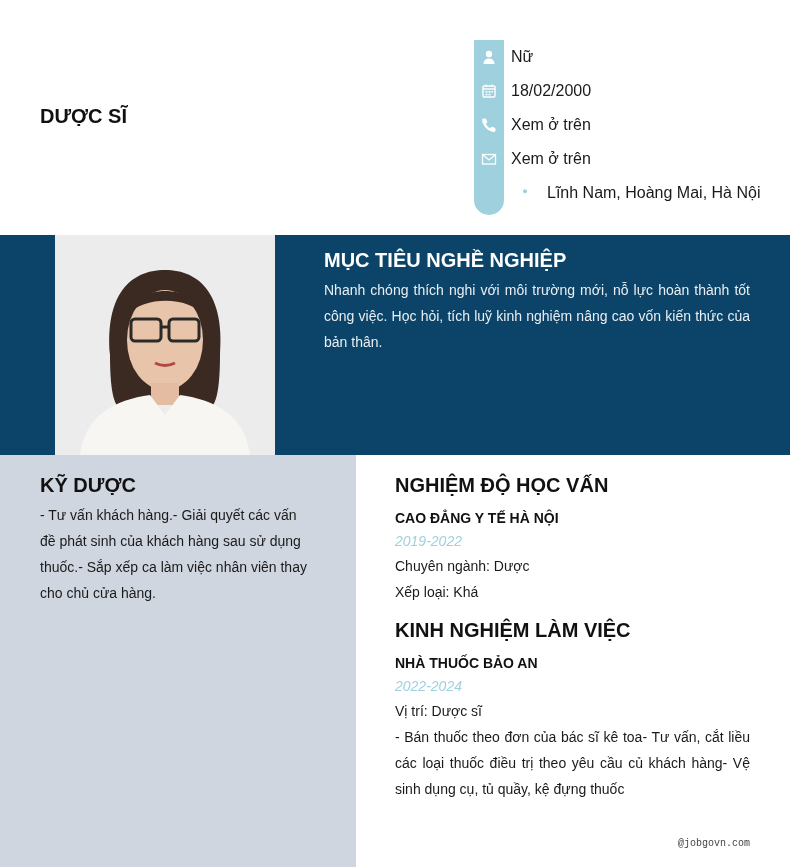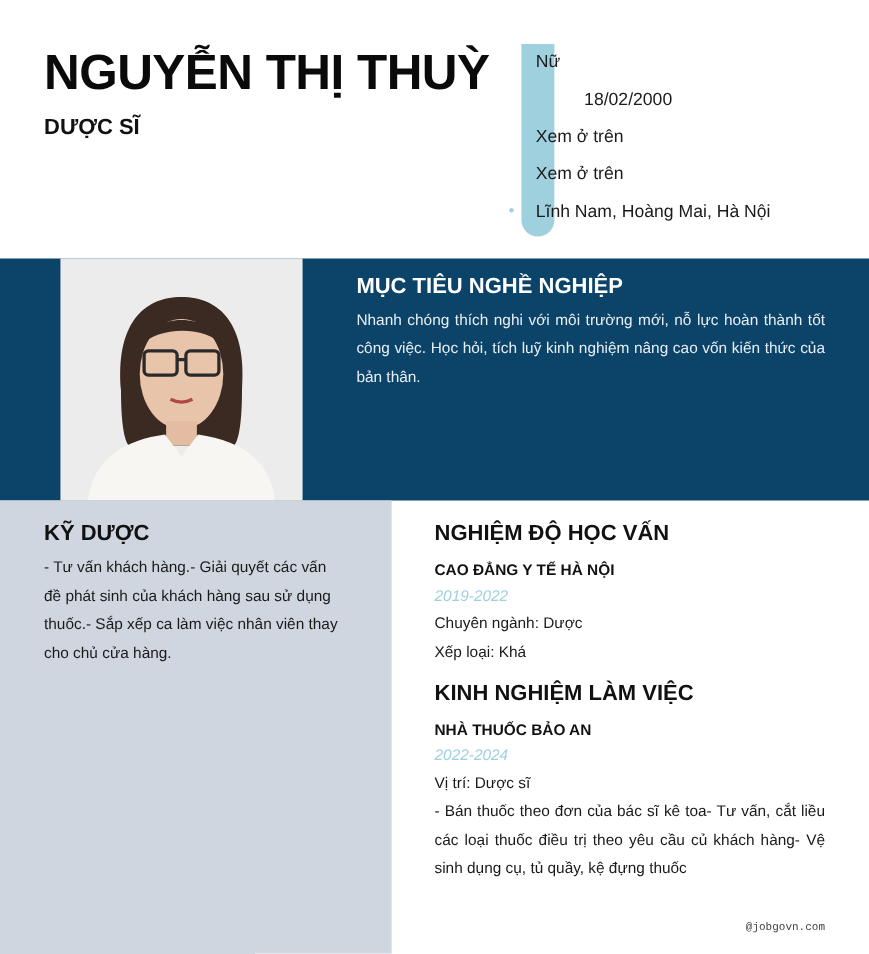--- a/index.html
+++ b/index.html
@@ -4,21 +4,21 @@
 <style>
   * { box-sizing: border-box; margin: 0; padding: 0; }
   html, body { width: 790px; height: 867px; background: #ffffff; overflow: hidden; }
   body { font-family: "Liberation Sans", "DejaVu Sans", sans-serif; color: #111; position: relative; }
 
   .header { position: absolute; left: 0; top: 0; width: 790px; height: 235px; background: #fff; }
   .name { position: absolute; left: 40px; top: 40px; font-size: 45px; font-weight: bold; letter-spacing: -0.5px; color: #0a0a0a; white-space: nowrap; }
   .title { position: absolute; left: 40px; top: 105px; font-size: 20px; font-weight: bold; color: #111; }
 
   .info-rail { position: absolute; left: 474px; top: 40px; width: 30px; height: 175px; background: #9fd0de; border-radius: 0 0 15px 15px; }
-  .info-row { position: absolute; left: 450px; height: 34px; display: flex; align-items: center; text-align: center; }
+  .info-row { position: absolute; left: 474px; height: 34px; display: flex; align-items: center; text-align: center; }
   .info-icon { width: 30px; height: 34px; display: flex; align-items: center; justify-content: center; }
   .info-icon svg { width: 16px; height: 16px; }
   .info-text { margin-left: 7px; font-size: 16px; color: #1a1a1a; white-space: nowrap; }
 
   .band { position: absolute; left: 0; top: 235px; width: 790px; height: 220px; background: #0b4468; }
   .photo { position: absolute; left: 55px; top: 235px; width: 220px; height: 220px; background: #ececec; overflow: hidden; }
   .objective-title { position: absolute; left: 324px; top: 249px; font-size: 20px; font-weight: bold; color: #fff; }
   .objective-text { position: absolute; left: 324px; top: 277px; width: 426px; font-size: 14px; line-height: 26px; color: #e8eef3; text-align: justify; }
 
   .left-col { position: absolute; left: 0; top: 455px; width: 356px; height: 412px; background: #d0d6e0; }
@@ -30,37 +30,36 @@
   .period { position: absolute; left: 395px; font-size: 14px; font-style: italic; color: #9fd0de; }
   .line { position: absolute; left: 395px; font-size: 14px; color: #1a1a1a; white-space: nowrap; }
   .desc { position: absolute; left: 395px; width: 355px; font-size: 14px; line-height: 26px; color: #1a1a1a; text-align: justify; }
 
   .watermark { position: absolute; right: 40px; top: 838px; font-family: "Liberation Mono", "DejaVu Sans Mono", monospace; font-size: 10px; color: #444; }
 </style>
 </head>
 <body>
 
 <div class="header">
-  <div class="name">NGUYỄN THỊ THUỲ</div>
   <div class="title">DƯỢC SĨ</div>
 </div>
 
 <div class="info-rail"></div>
 
 <div class="info-row" style="top:40px;">
   <span class="info-icon">
     <svg viewBox="0 0 16 16">
         <circle cx="8" cy="5" r="3.2" fill="#fff"></circle>
         <path d="M2.5 15c0-3.5 2.5-5.5 5.5-5.5s5.5 2 5.5 5.5z" fill="#fff"></path>
       </svg>
   </span>
   <span class="info-text">Nữ</span>
 </div>
 
-<div class="info-row" style="top:74px;gap:44px;">
+<div class="info-row" style="top:74px;">
   <span class="info-icon">
     <svg viewBox="0 0 16 16">
         <rect x="2" y="3" width="12" height="11" rx="1" fill="none" stroke="#fff" stroke-width="1.4"></rect>
         <line x1="2" y1="6" x2="14" y2="6" stroke="#fff" stroke-width="1.4"></line>
         <line x1="5" y1="1.5" x2="5" y2="4" stroke="#fff" stroke-width="1.4"></line>
         <line x1="11" y1="1.5" x2="11" y2="4" stroke="#fff" stroke-width="1.4"></line>
         <rect x="4.5" y="8" width="2" height="1.6" fill="#fff"></rect>
         <rect x="7.5" y="8" width="2" height="1.6" fill="#fff"></rect>
         <rect x="10.5" y="8" width="1.5" height="1.6" fill="#fff"></rect>
         <rect x="4.5" y="10.8" width="2" height="1.6" fill="#fff"></rect>
@@ -82,21 +81,21 @@
 <div class="info-row" style="top:142px;">
   <span class="info-icon">
     <svg viewBox="0 0 16 16">
         <rect x="1.5" y="3.5" width="13" height="9.5" fill="none" stroke="#fff" stroke-width="1.3"></rect>
         <path d="M1.5 3.5L8 9l6.5-5.5" fill="none" stroke="#fff" stroke-width="1.3"></path>
       </svg>
   </span>
   <span class="info-text">Xem ở trên</span>
 </div>
 
-<div class="info-row" style="top:176px;">
+<div class="info-row" style="top:176px;padding-left:36px;">
   <span class="info-icon">
     <svg viewBox="0 0 16 16">
         <path d="M8 1C5 1 2.8 3.3 2.8 6.2 2.8 10 8 15 8 15s5.2-5 5.2-8.8C13.2 3.3 11 1 8 1z" fill="#fff"></path>
         <circle cx="8" cy="6.2" r="2" fill="#9fd0de"></circle>
       </svg>
   </span>
   <span class="info-text">Lĩnh Nam, Hoàng Mai, Hà Nội</span>
 </div>
 
 <div class="band"></div>

